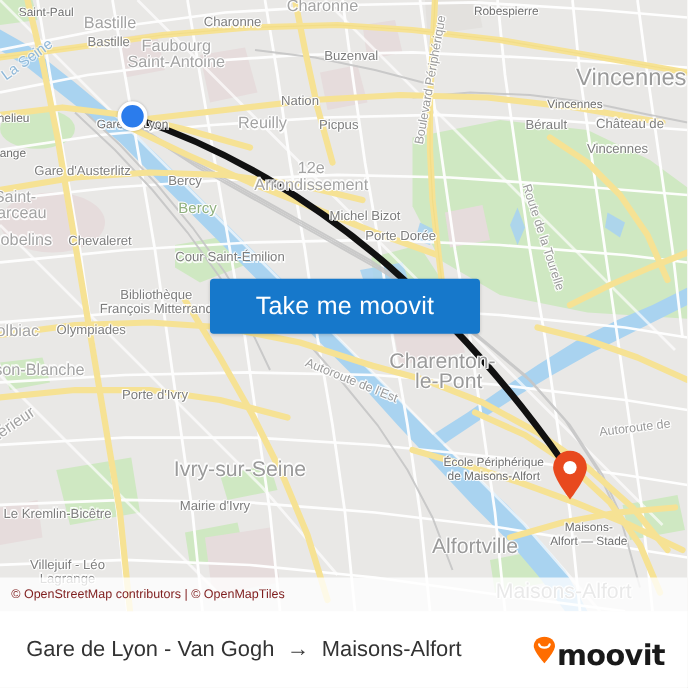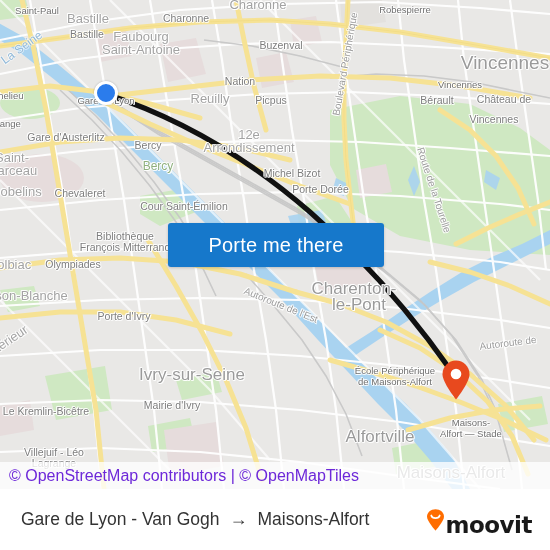--- a/index.html
+++ b/index.html
@@ -107,22 +107,22 @@
     top: 462px;
     width: 550px;
     height: 27px;
     background: rgba(255,255,255,.78);
     display: flex;
     align-items: center;
     box-sizing: border-box;
     padding-left: 9px;
   }
   #attribution .attr-text {
-    font-size: 16px;
-    color: #6d28d9;
+    font-size: 10px;
+    color: #7f1d1d;
     white-space: nowrap;
   }
 
   
   #footer {
     position: absolute;
     left: 0; top: 489px;
     width: 550px; height: 61px;
     background: #ffffff;
     display: flex;
@@ -349,21 +349,21 @@
 
     <div id="dest-pin">
       <svg viewBox="0 0 30 40" width="30" height="40" xmlns="http://www.w3.org/2000/svg">
         <path d="M15 39.5 C15 39.5 28.5 22.5 28.5 14.2 C28.5 6.5 22.4 0.6 15 0.6
                  C7.6 0.6 1.5 6.5 1.5 14.2 C1.5 22.5 15 39.5 15 39.5 Z" fill="#e8491e"></path>
         <circle cx="15" cy="14" r="5.3" fill="#ffffff"></circle>
       </svg>
     </div>
 
     <button id="cta-button">
-      <span>Porte me there</span>
+      <span>Take me moovit</span>
     </button>
 
     <div id="attribution">
       <span class="attr-text">
         <span>© OpenStreetMap contributors</span>
         <span>|</span>
         <span>© OpenMapTiles</span>
       </span>
     </div>
   </div>

